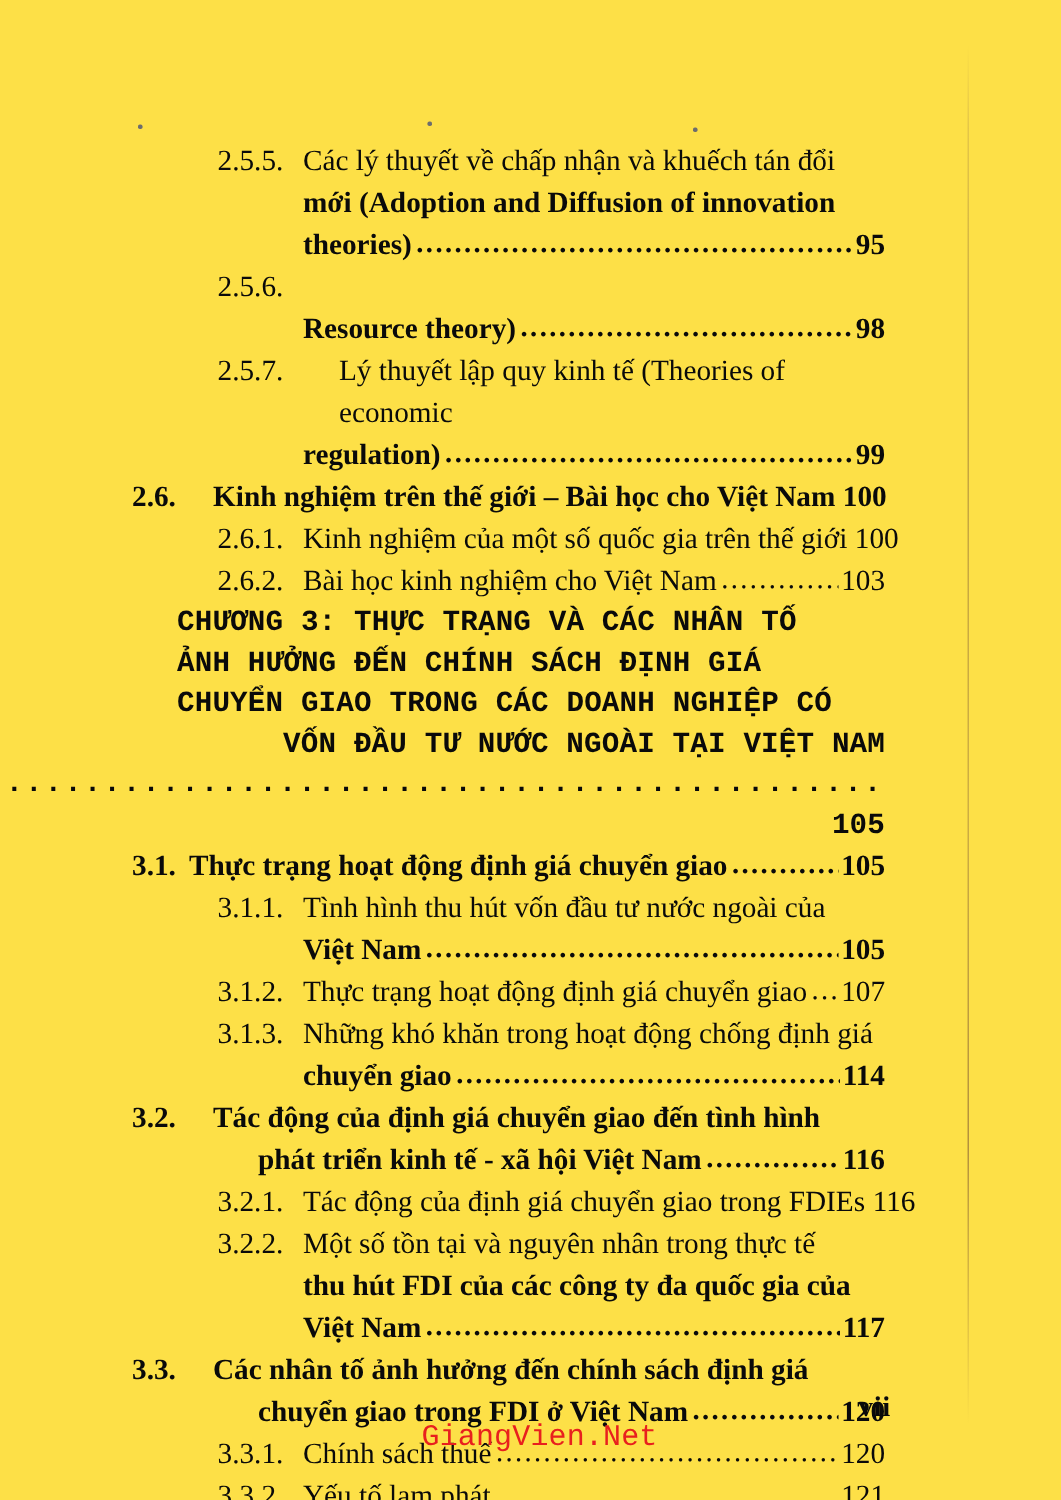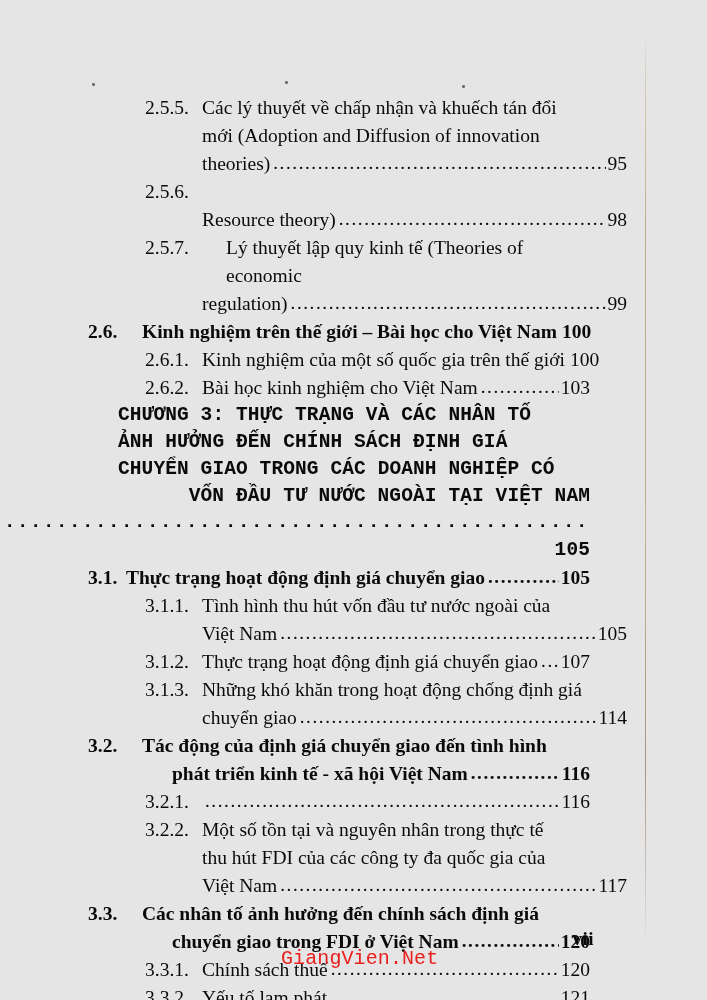--- a/index.html
+++ b/index.html
@@ -5,21 +5,21 @@
 <style>
   html, body {
     margin: 0;
     padding: 0;
     background: #ffffff;
   }
   .page {
     position: relative;
     width: 707px;
     height: 1000px;
-    background: #e5e5e5;
+    background: #fde047;
     overflow: hidden;
     font-family: "Liberation Serif", "DejaVu Serif", serif;
     color: #0a0a0a;
   }
 
   
   .scan-line {
     position: absolute;
     left: 645px;
     top: 30px;
@@ -95,21 +95,21 @@
     padding-left: 88px;
     padding-right: 117px;
     font-weight: bold;
   }
   .lvl2 .num { width: 54px; }
 
   
   .lvl2.tight .num { width: 38px; }
 
   
-  .cont3 { padding-left: 202px; padding-right: 80px; }
+  .cont3 { padding-left: 202px; padding-right: 117px; font-weight: bold; }
   .cont2 { padding-left: 172px; padding-right: 117px; font-weight: bold; }
 
   
   .chapter {
     padding-left: 118px;
     padding-right: 117px;
     font-weight: bold;
     font-size: 19.5px;
     line-height: 27px;
     letter-spacing: 0.1px;
@@ -243,20 +243,21 @@
         <span class="num">3.2.</span>
         <span class="txt" style="flex: 1 1 auto;">Tác động của định giá chuyển giao đến tình hình</span>
       </div>
       <div class="row cont2">
         <span class="txt" style="flex: 0 0 auto;">phát triển kinh tế - xã hội Việt Nam</span>
         <span class="leader">........................................................................................................................................................................................................</span>
         <span class="pg">116</span>
       </div>
       <div class="row lvl3">
         <span class="num">3.2.1.</span>
+        <span class="txt" style="flex: 0 0 auto;">Tác động của định giá chuyển giao trong FDIEs</span>
         <span class="leader">........................................................................................................................................................................................................</span>
         <span class="pg">116</span>
       </div>
       <div class="row lvl3">
         <span class="num">3.2.2.</span>
         <span class="txt" style="flex: 1 1 auto;">Một số tồn tại và nguyên nhân trong thực tế</span>
       </div>
       <div class="row cont3">
         <span class="txt" style="flex: 1 1 auto;">thu hút FDI của các công ty đa quốc gia của</span>
       </div>

